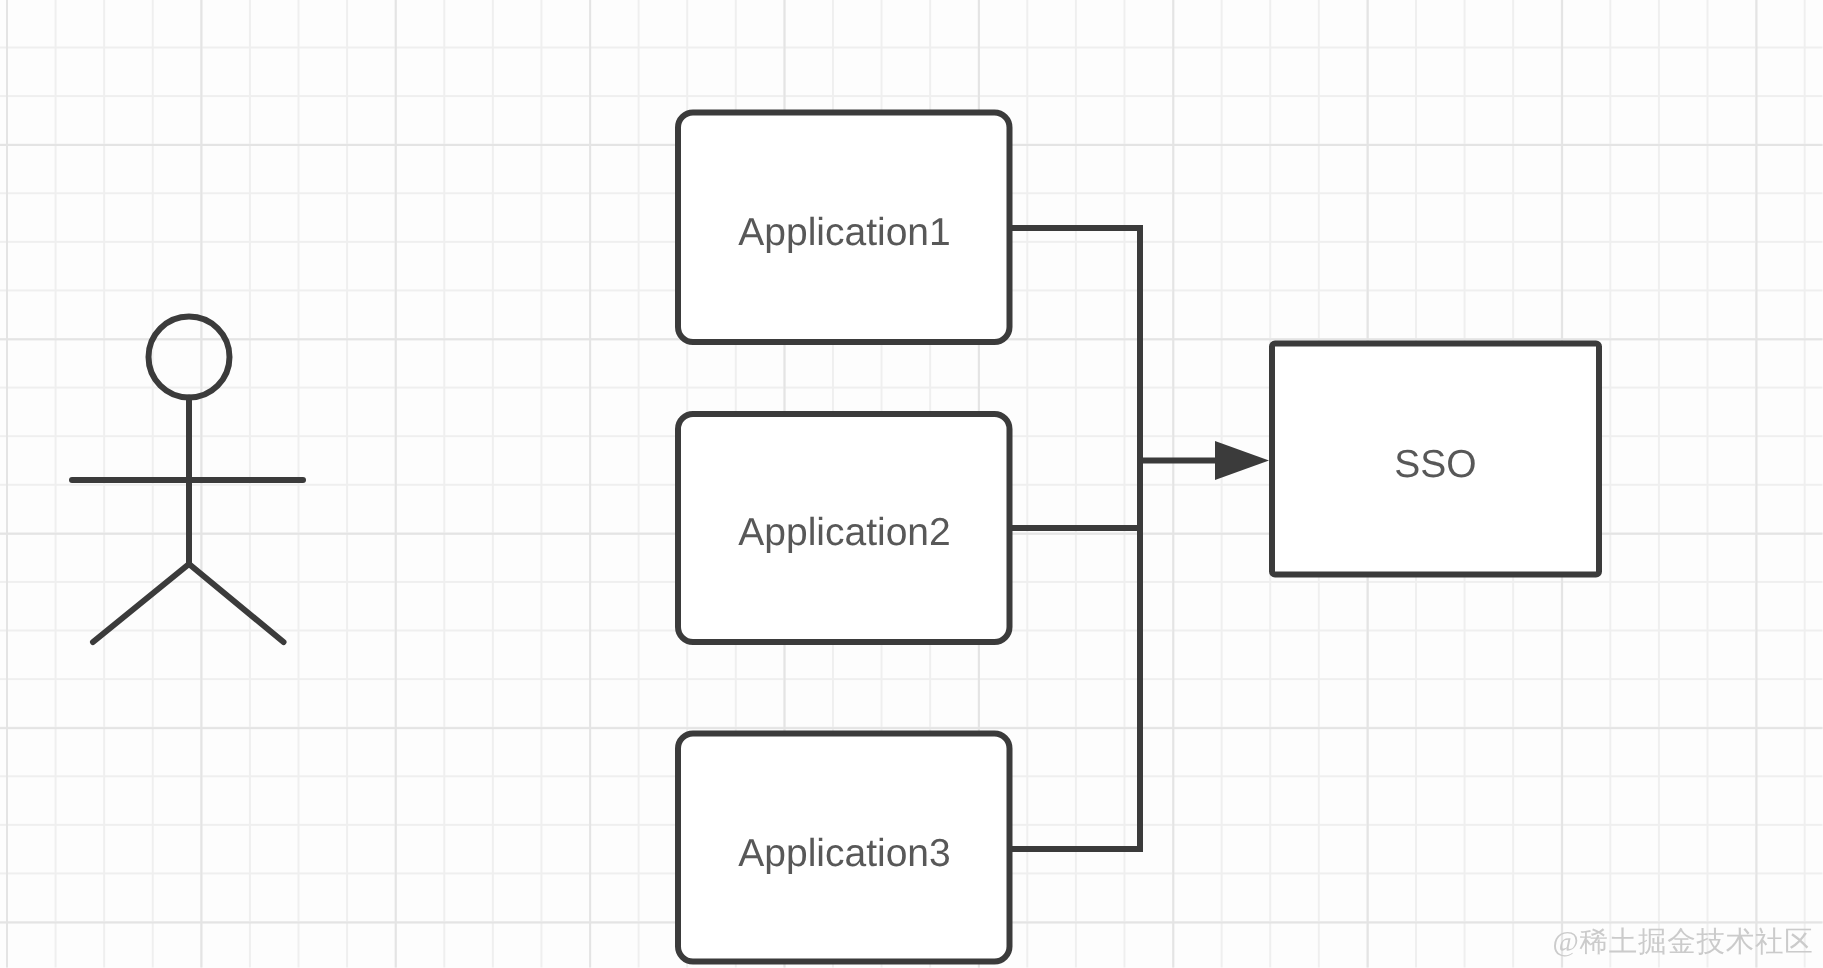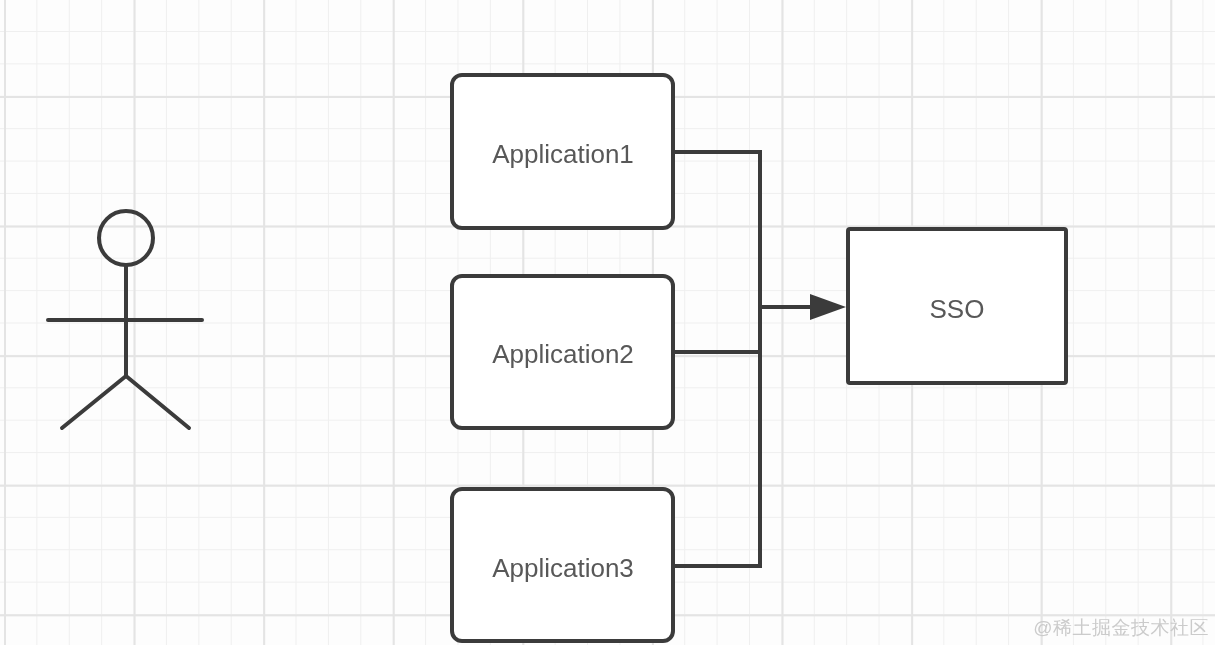--- a/index.html
+++ b/index.html
@@ -60,21 +60,21 @@
     fill: #3b3b3b;
     stroke: none;
   }
   .watermark {
     position: absolute;
     right: 6px;
     bottom: 4px;
     font-size: 19px;
     letter-spacing: 0.5px;
     color: #cbcbcb;
-    font-family: Liberation Sans, sans-serif;
+    font-family: Liberation Serif, serif;
     white-space: nowrap;
   }
 </style>
 </head>
 <body>
 
 <svg class="diagram-svg" width="1215" height="645" viewBox="0 0 1215 645">
 
   <g>
     <line class="edge" x1="673" y1="152" x2="760" y2="152"></line>

